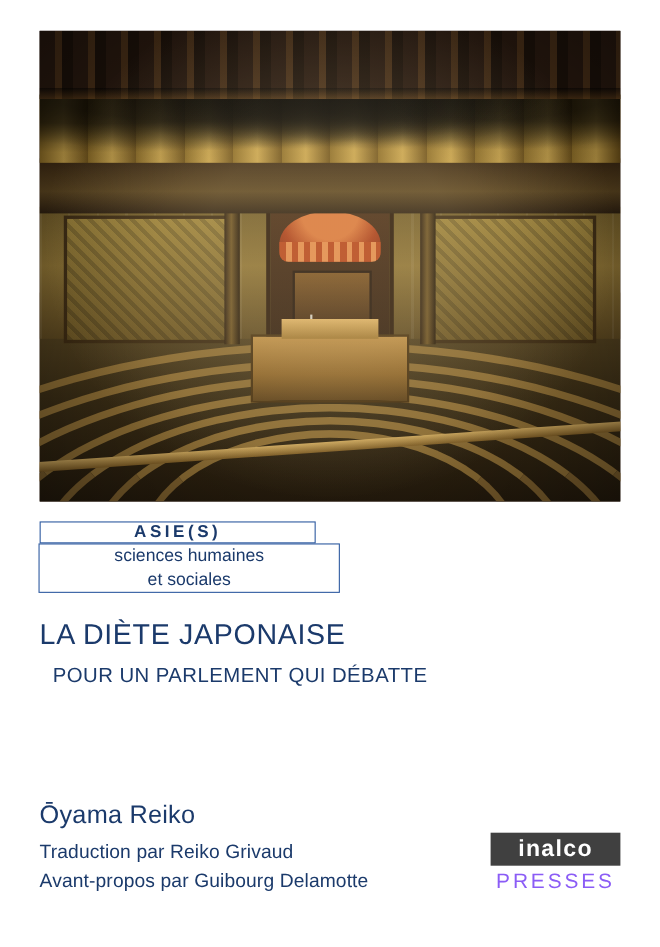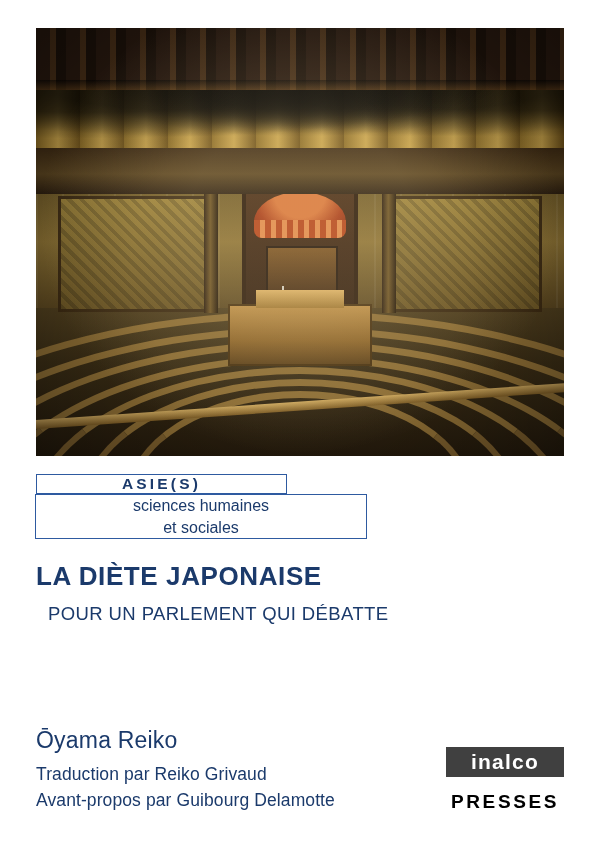--- a/index.html
+++ b/index.html
@@ -209,21 +209,21 @@
     display: flex;
     align-items: center;
     justify-content: center;
     box-sizing: border-box;
     text-align: center;
   }
   .series-box.left {
     width: 251px;
   }
   .series-box.right {
-    width: 332px;
+    width: 274px;
     margin-left: -1px;
   }
   .series-label {
     font-size: 15.5px;
     font-weight: 700;
     letter-spacing: 3.2px;
     color: #1b3a6b;
   }
   .series-sub {
     font-size: 16px;
@@ -234,21 +234,21 @@
 
   
   .title-block {
     position: absolute;
     left: 36px;
     top: 562px;
     width: 528px;
   }
   .book-title {
     font-size: 26px;
-    font-weight: 700;
+    font-weight: 400;
     letter-spacing: 0.6px;
     color: #1b3a6b;
     margin: 0 0 7px 0;
     line-height: 1.12;
   }
   .book-subtitle {
     font-size: 18.5px;
     font-weight: 400;
     letter-spacing: 0.4px;
     color: #1b3a6b;
@@ -289,25 +289,25 @@
   .logo-top {
     background: #404040;
     color: #ffffff;
     font-size: 21px;
     font-weight: 700;
     letter-spacing: 1.2px;
     padding: 4px 0 5px 0;
     line-height: 1;
   }
   .logo-bottom {
-    color: #000000;
+    color: #8b5cf6;
     font-size: 19px;
-    font-weight: 700;
+    font-weight: 400;
     letter-spacing: 2.6px;
-    padding-top: 15px;
+    padding-top: 5px;
     line-height: 1;
   }
 </style>
 </head>
 <body>
 
 <div class="cover">
 
   <div class="photo-wrap">
     <div class="photo">

